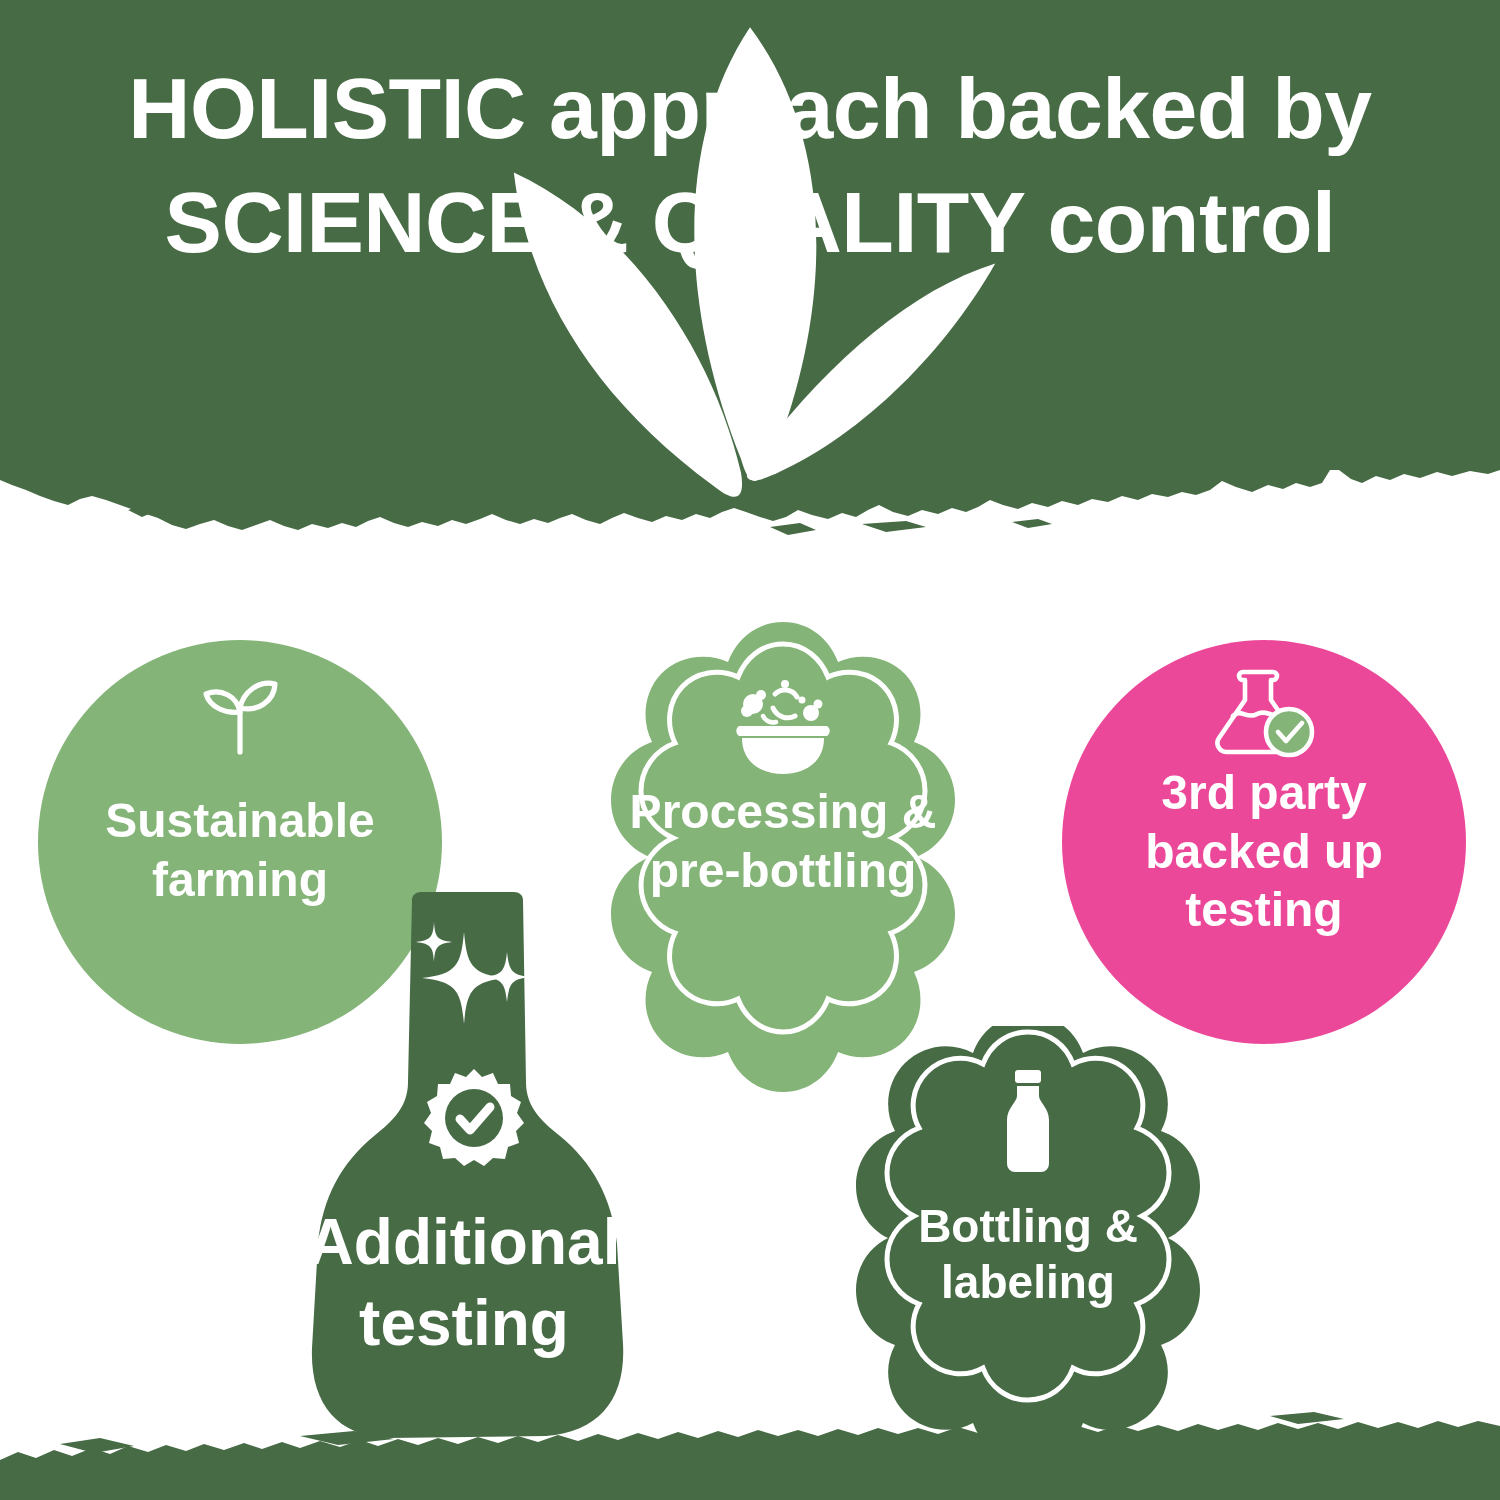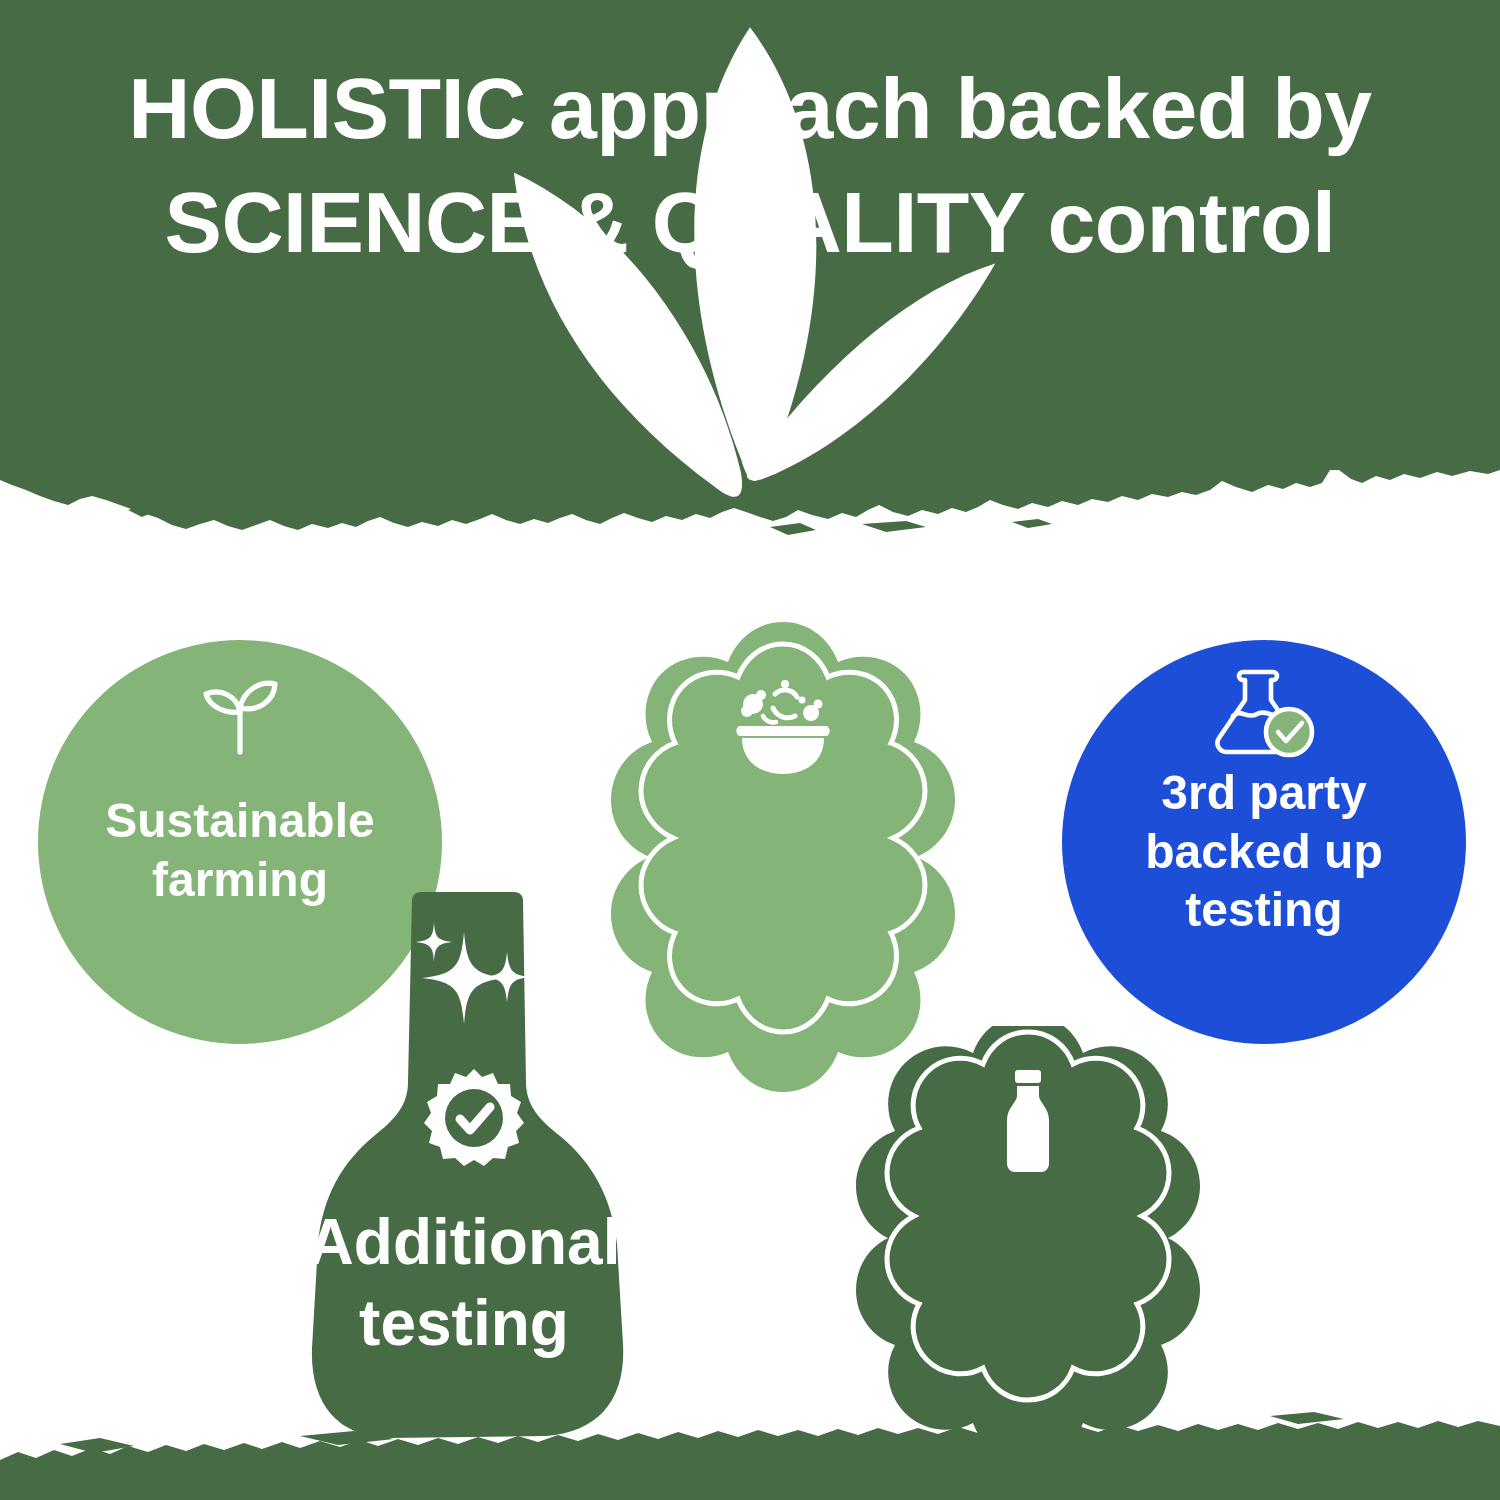--- a/index.html
+++ b/index.html
@@ -106,21 +106,21 @@
   #card-sustainable .badge-label { top: 152px; font-size: 48px; }
 
   
   #card-thirdparty {
     position: absolute;
     left: 1062px;
     top: 640px;
     width: 404px;
     height: 404px;
     border-radius: 50%;
-    background: #1d4ed8;
+    background: #ec4899;
     z-index: 2;
   }
   #icon-flask {
     position: absolute;
     left: 50%;
     top: 24px;
     transform: translateX(-50%);
     width: 106px;
     height: 98px;
   }
@@ -291,20 +291,24 @@
         <circle cx="38" cy="25" r="5"></circle>
         <circle cx="88" cy="43" r="8"></circle>
         <circle cx="95" cy="34" r="4.5"></circle>
         <circle cx="79" cy="30" r="3.5"></circle>
         <circle cx="62" cy="14" r="4"></circle>
         <path fill="none" stroke="#ffffff" stroke-width="5" stroke-linecap="round" d="M52,24 A14,14 0 0 1 74,27"></path>
         <path fill="none" stroke="#ffffff" stroke-width="5" stroke-linecap="round" d="M50,38 A16,16 0 0 0 72,46"></path>
         <path fill="none" stroke="#ffffff" stroke-width="4.5" stroke-linecap="round" d="M40,46 A11,11 0 0 0 53,52"></path>
       </g>
     </svg>
+    <div class="badge-label">
+      <span>Processing &amp;</span>
+      <span>pre-bottling</span>
+    </div>
   </div>
 
   <div id="card-thirdparty">
     <svg id="icon-flask" viewBox="0 0 106 98">
       <g fill="none" stroke="#ffffff" stroke-width="4.6" stroke-linecap="round" stroke-linejoin="round">
         <path d="M32,8 H62 A4,4 0 0 1 62,16 H60 V36 L86,74 A9,9 0 0 1 78,88 H16 A9,9 0 0 1 8,74 L34,36 V16 H32 A4,4 0 0 1 32,8 Z"></path>
         <path d="M22,52 C30,44 36,56 46,50 C55,45 60,54 70,50"></path>
         <circle cx="78" cy="68" r="23" fill="#84B477"></circle>
         <path d="M67,68 l8,9 l16,-18"></path>
       </g>
@@ -367,20 +371,24 @@
         C80,198 69,182 69,163 C69,142 82,125 101,118
         C91,100 94,77 109,62 C124,47 147,44 165,54
         C172,35 189,22 210,22 Z" transform="translate(0,-16)"></path>
     </svg>
     <svg id="icon-milk-bottle" viewBox="0 0 62 106">
       <g fill="#ffffff">
         <rect x="18" y="0" width="26" height="13" rx="3"></rect>
         <path d="M20,16 H42 V26 C42,32 52,38 52,50 V94 A8,8 0 0 1 44,102 H18 A8,8 0 0 1 10,94 V50 C10,38 20,32 20,26 Z"></path>
       </g>
     </svg>
+    <div class="badge-label">
+      <span>Bottling &amp;</span>
+      <span>labeling</span>
+    </div>
   </div>
 
   <svg id="bottom-strip" viewBox="0 0 1500 100" preserveAspectRatio="none">
     <path fill="#466B45" d="M0,60 L18,52 L36,58 L54,50 L72,56 L92,48 L110,54 L128,46 L148,52 L166,45
       L186,51 L204,44 L224,50 L244,43 L262,49 L282,42 L300,48 L320,41 L340,47 L360,40 L378,46
       L398,39 L418,45 L438,38 L458,44 L478,37 L498,43 L518,36 L538,42 L558,35 L578,41 L598,34
       L618,40 L638,33 L658,39 L678,32 L698,38 L718,31 L738,37 L758,30 L778,36 L798,30 L818,36
       L838,29 L858,35 L878,28 L898,34 L918,28 L938,34 L958,27 L978,33 L998,27 L1018,33 L1038,26
       L1058,32 L1078,26 L1098,32 L1118,25 L1138,31 L1158,25 L1178,31 L1198,24 L1218,30 L1238,24
       L1258,30 L1278,23 L1298,29 L1318,23 L1338,29 L1358,22 L1378,28 L1398,22 L1418,28 L1438,21

